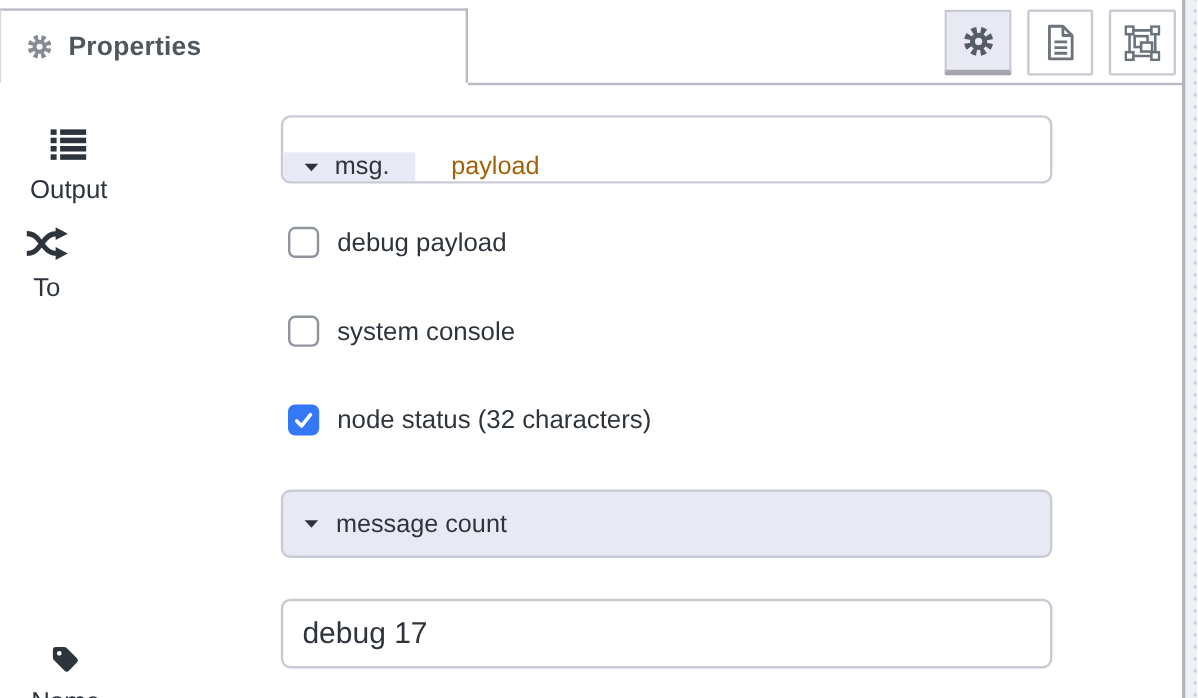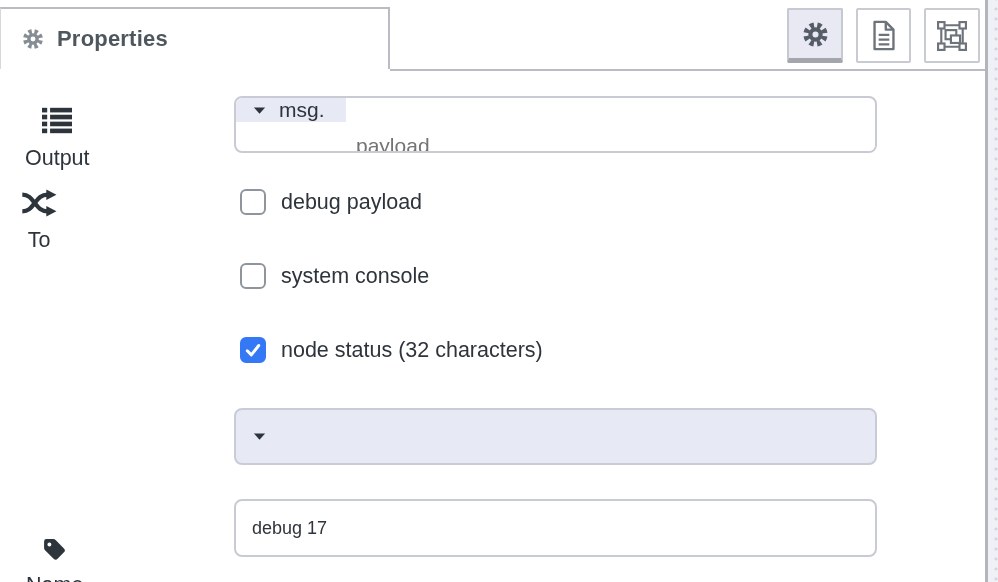--- a/index.html
+++ b/index.html
@@ -38,30 +38,30 @@
 
   
   .field-label { position:absolute; display:flex; align-items:center; font-size:21.5px; color:#2e343b;flex-direction:column; }
   .label-output { left:25px; top:107px; gap:12px; }
   .label-to     { left:21px; top:188px; gap:10px; }
   .label-name   { left:26px; top:513px; gap:11px;margin-top:24px; }
 
   .typed-input {
     position:absolute; left:234px; top:96px; width:643px; height:57px;
     border:2px solid #c9cbd4; border-radius:8px; background:#fff;
-    display:flex; overflow:hidden; align-items:flex-start;
+    display:flex; overflow:hidden; align-items:flex-end;gap:20px;
   }
   .ti-button {
     width:110px; background:#e7e9f4; display:flex; align-items:center;
     padding-left:17px; gap:13px; cursor:pointer; flex:none;
   }
   .ti-prefix { font-size:21px; color:#2e343b; }
   .ti-value {
     border:none; outline:none; flex:1; font-family:inherit; font-size:21px;
-    color:#737373; padding-left:10px; background:#fff;margin-top:36px;
+    color:#a16207; padding-left:10px; background:#fff;margin-top:36px;
   }
 
   .checkbox-row { position:absolute; left:240px; display:flex; align-items:center; gap:15px; cursor:pointer; }
   .cb-row-0 { top:189px; } .cb-row-1 { top:263px; } .cb-row-2 { top:337px; }
   .checkbox {
     width:26px; height:26px; border:2px solid #8f959c; border-radius:6px; background:#fff;
     display:flex; align-items:center; justify-content:center; flex:none;
   }
   .checkbox svg { display:none; }
   .checkbox.checked { background:#3478f6; border-color:#3478f6; }
@@ -71,21 +71,21 @@
   .select-button {
     position:absolute; left:234px; top:408px; width:643px; height:57px;
     background:#e7e9f4; border:2px solid #c9ccd6; border-radius:8px;
     display:flex; align-items:center; padding-left:17px; gap:14px; cursor:pointer;
     font-size:21px; color:#2e343b;
   }
 
   .name-input {
     position:absolute; left:234px; top:499px; width:643px; height:58px;
     border:2px solid #c9cbd4; border-radius:8px; padding-left:16px;
-    font-family:inherit; font-size:18px; color:#2e343b; outline:none; background:#fff;
+    font-family:inherit; font-size:25px; color:#2e343b; outline:none; background:#fff;
   }
 
   .icon { display:inline-flex; align-items:center; justify-content:center; flex:none; }
 </style>
 </head>
 <body>
 
 <div class="panel">
 
   <div class="tab">
@@ -199,20 +199,21 @@
     </span>
     <span class="cb-label">node status (32 characters)</span>
   </div>
 
   <div class="select-button">
     <span class="icon">
       <svg width="13" height="9" viewBox="0 0 12 8">
           <path d="M0.8 1.2 L6 7 L11.2 1.2 Z" fill="#2e343b"></path>
         </svg>
     </span>
+    <span>message count</span>
   </div>
 
   <div class="field-label label-name">
     <span class="icon">
       <svg width="25" height="25" viewBox="0 0 24 24">
         <path d="M2 4.2 a2.2 2.2 0 0 1 2.2 -2.2 h6.6 a3.2 3.2 0 0 1 2.25 .95 l8 8 a2.7 2.7 0 0 1 0 3.8 l-6.1 6.1 a2.7 2.7 0 0 1 -3.8 0 l-8 -8 A3.2 3.2 0 0 1 2 10.8 Z M7.1 5.2 a1.9 1.9 0 1 0 0 3.8 a1.9 1.9 0 0 0 0 -3.8 Z" fill="#2e343b" fill-rule="evenodd"></path>
       </svg>
     </span>
     <span>Name</span>
   </div>

